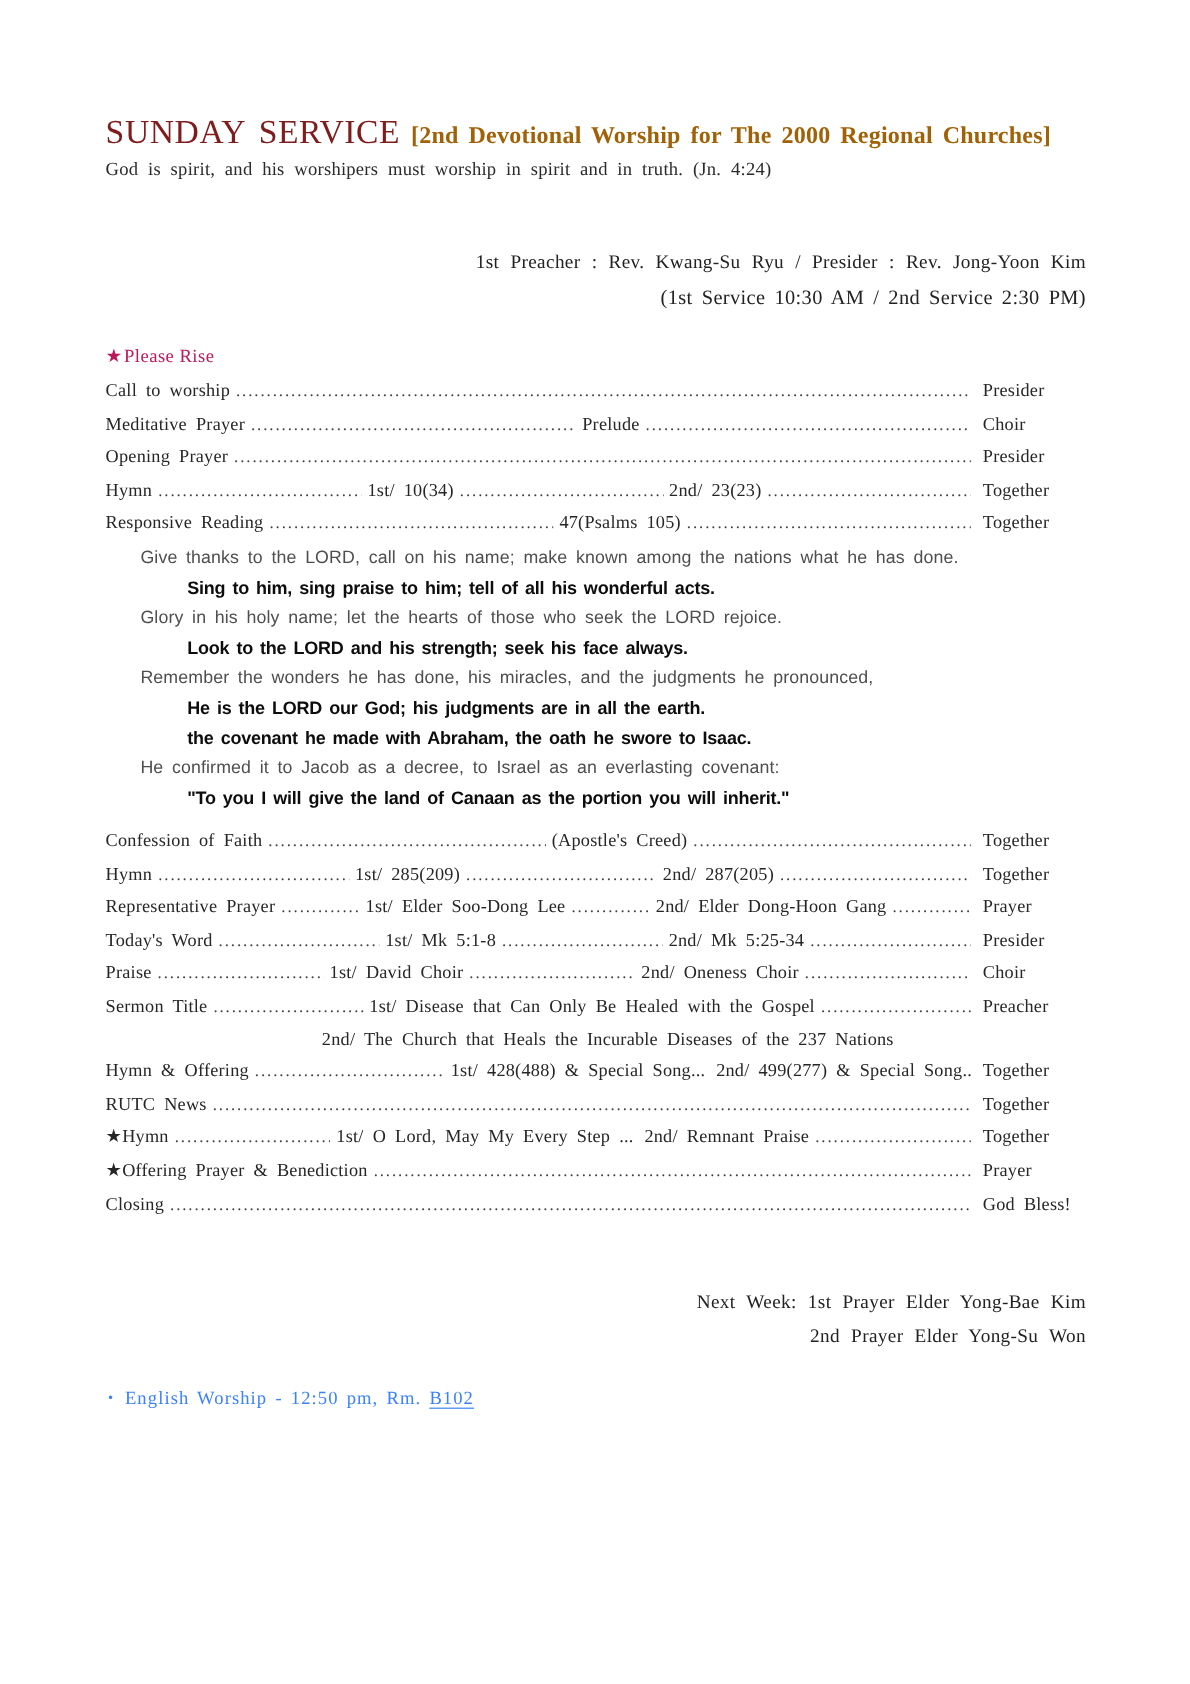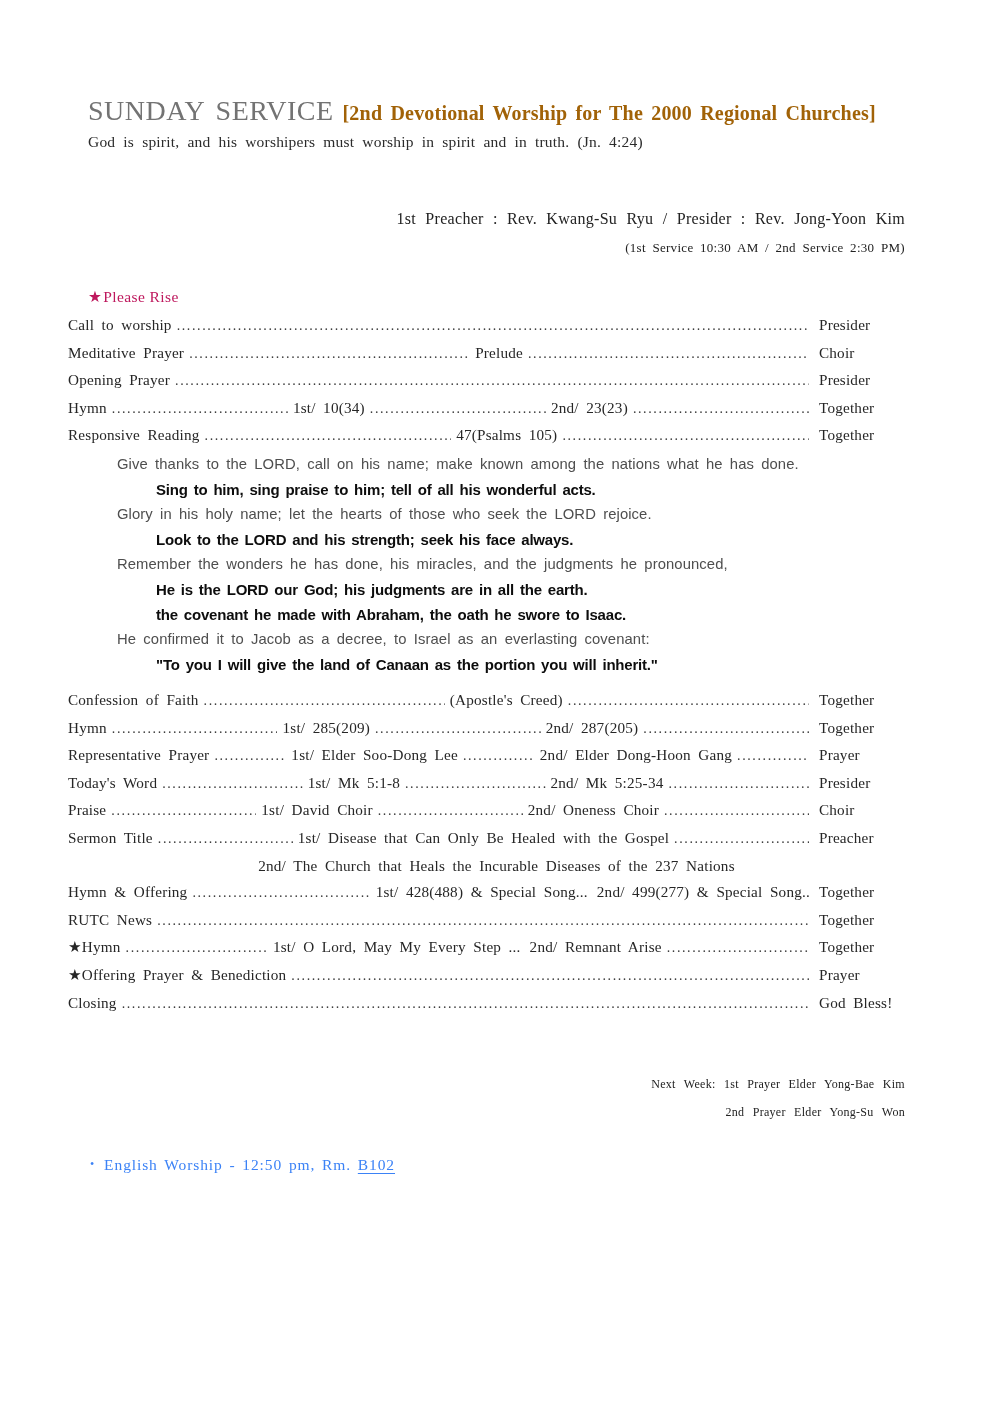--- a/index.html
+++ b/index.html
@@ -3,43 +3,43 @@
 <meta charset="utf-8">
 <style>
   html,body{margin:0;padding:0;background:#ffffff;}
   .page{
     width:992px;height:1403px;background:#ffffff;overflow:hidden;
     font-family:"Liberation Serif","DejaVu Serif",serif;color:#222;
     position:relative;box-sizing:border-box;
   }
   
   .header{margin:95px 87px 0 88px;}
-  .title{font-size:28px;color:#737373;letter-spacing:0.5px;word-spacing:4px;}
+  .title{font-size:28px;color:#7f1d1d;letter-spacing:0.5px;word-spacing:4px;}
   .title-bracket{font-size:20px;font-weight:700;color:#a16207;margin-left:5px;letter-spacing:0.2px;word-spacing:3px;}
   .subtitle{font-size:15.5px;margin-top:6px;color:#2b2b2b;word-spacing:4px;letter-spacing:0.2px;}
   
   .preachers{margin:55px 87px 0 88px;text-align:right;font-size:16px;line-height:26.5px;word-spacing:5px;letter-spacing:0.3px;color:#222;}
-  .svc-times{font-size:13px;margin-top:2px;word-spacing:3px;}
+  .svc-times{font-size:17px;margin-top:2px;word-spacing:3px;}
   
   .please-rise{margin:27px 87px 0 88px;font-size:15.5px;letter-spacing:0.4px;color:#be185d;}
   .please-rise .star{margin-right:1px;}
   
-  .program{margin:6px 87px 0 68px;}
+  .program{margin:6px 87px 0 88px;}
   .prow{display:flex;align-items:baseline;font-size:15.2px;line-height:26.6px;color:#262626;letter-spacing:0.2px;word-spacing:3.5px;}
   .seg{white-space:nowrap;}
   .seg + .seg{margin-left:9px;}
   .leader{flex:1 1 0;min-width:10px;overflow:hidden;white-space:nowrap;letter-spacing:1.6px;color:#3d3d3d;margin:0 5px;font-size:14px;}
   .role{flex:0 0 86px;margin-left:5px;white-space:nowrap;}
   .prow-center{text-align:center;font-size:15.2px;line-height:26.6px;color:#262626;word-spacing:3.5px;letter-spacing:0.2px;padding-left:20px;}
   
   .reading{margin:2px 87px 10px 117px;font-family:"Liberation Sans","DejaVu Sans",sans-serif;}
   .r-normal{font-size:14.8px;line-height:25px;color:#4e4e4e;word-spacing:3px;letter-spacing:0.1px;}
   .r-bold{font-size:15px;line-height:25px;color:#0d0d0d;font-weight:700;padding-left:39px;word-spacing:2px;letter-spacing:-0.2px;}
   
-  .footer-next{margin:54px 87px 16px 0;text-align:right;font-size:12px;line-height:27.5px;word-spacing:5px;letter-spacing:0.3px;color:#222;}
+  .footer-next{margin:54px 87px 16px 0;text-align:right;font-size:16px;line-height:27.5px;word-spacing:5px;letter-spacing:0.3px;color:#222;}
   .english{margin:30px 87px 0 90px;font-size:15.5px;letter-spacing:0.9px;word-spacing:2px;}
   .english .bullet{font-size:12px;vertical-align:2px;margin-right:9px;}
   .english .room{text-decoration:underline;text-underline-offset:3px;}
 </style>
 </head>
 <body>
 
 <div class="page">
 
   <div class="header">
@@ -168,21 +168,21 @@
       </div>
       <div class="prow">
         <span class="seg">RUTC News</span>
         <span class="leader">............................................................................................................................................................................................................................................................................................................</span>
         <span class="seg role">Together</span>
       </div>
       <div class="prow">
         <span class="seg">★Hymn</span>
         <span class="leader">............................................................................................................................................................................................................................................................................................................</span>
         <span class="seg">1st/ O Lord, May My Every Step ...</span>
-        <span class="seg">2nd/ Remnant Arise</span>
+        <span class="seg">2nd/ Remnant Praise</span>
         <span class="leader">............................................................................................................................................................................................................................................................................................................</span>
         <span class="seg role">Together</span>
       </div>
       <div class="prow">
         <span class="seg">★Offering Prayer &amp; Benediction</span>
         <span class="leader">............................................................................................................................................................................................................................................................................................................</span>
         <span class="seg role">Prayer</span>
       </div>
       <div class="prow">
         <span class="seg">Closing</span>

